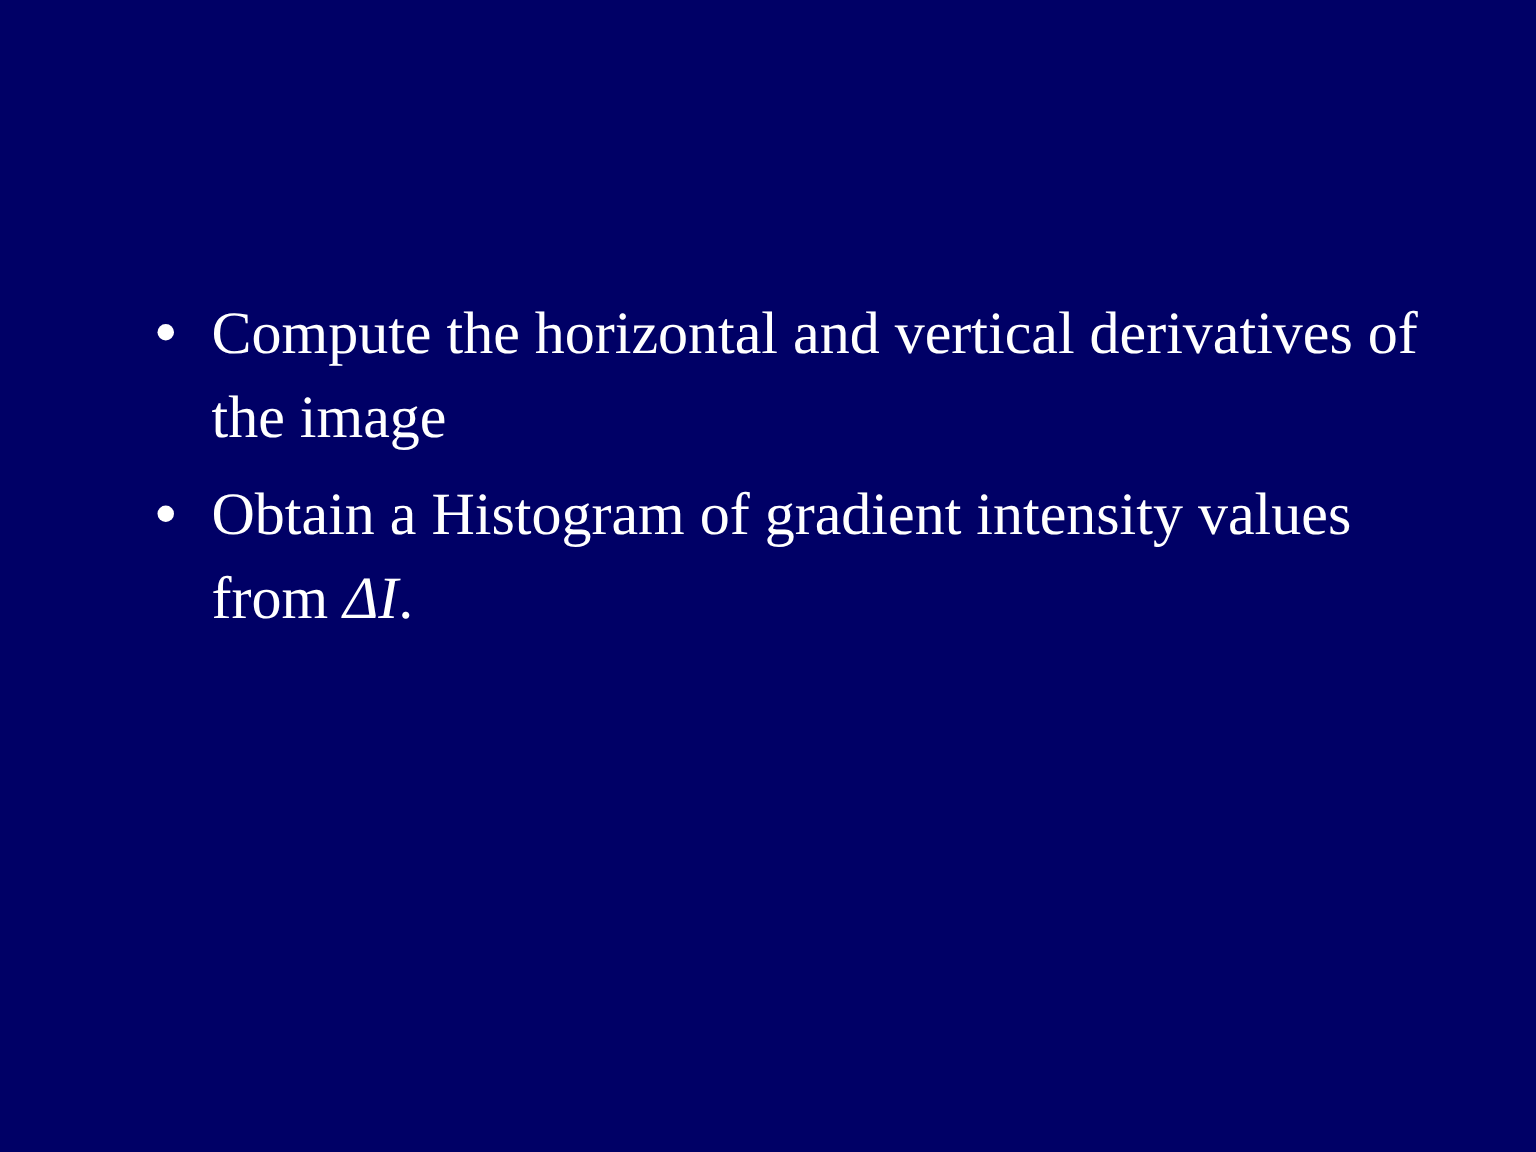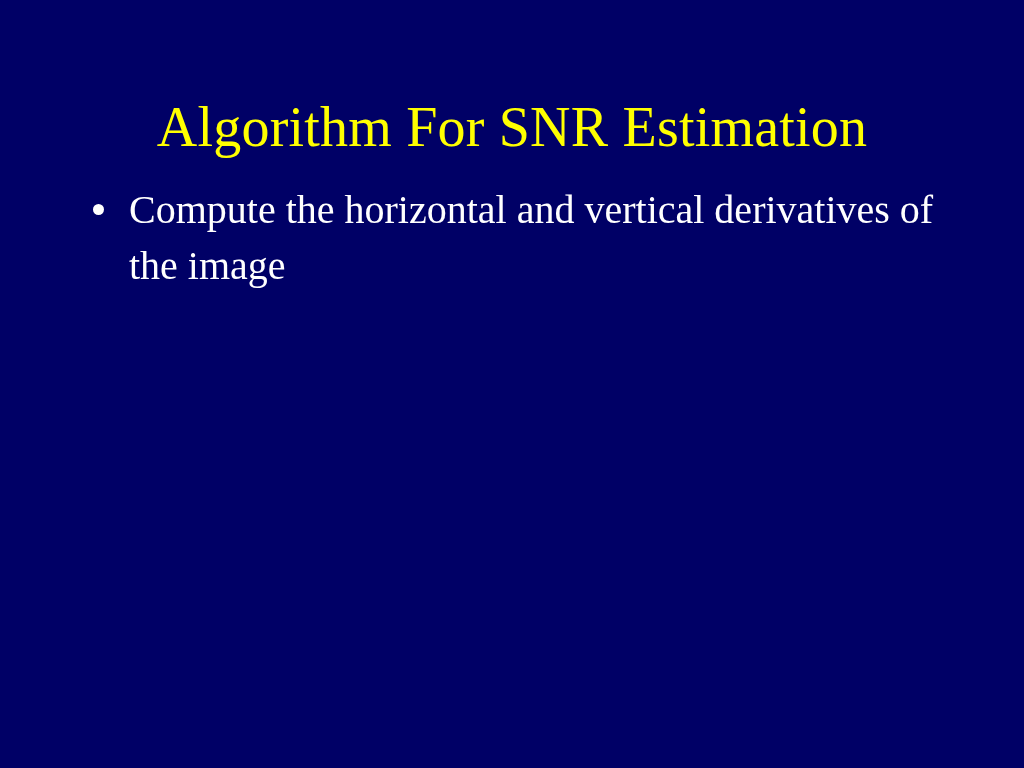--- a/index.html
+++ b/index.html
@@ -30,21 +30,21 @@
     line-height: 62px;
     font-weight: normal;
     letter-spacing: 0.2px;
     white-space: nowrap;
   }
   #bullet-list {
     position: absolute;
     left: 80px;
     top: 178px;
     width: 880px;
-    margin: 4px;
+    margin: 16px;
     padding: 0;
     list-style: none;
   }
   .bullet-item {
     position: relative;
     padding-left: 45px;
     color: #FFFFFF;
     font-size: 40px;
     line-height: 56px;
     margin-bottom: 9px;
@@ -64,22 +64,25 @@
   }
   .sym {
     font-style: italic;
   }
 </style>
 </head>
 <body>
 
 <div id="slide">
 
-  <div id="slide-title">Algorithm For SNR Estimation</div>
 
   <ul id="bullet-list">
     <li class="bullet-item">
       <span class="bullet-marker"></span>
       <span class="bullet-text">Compute the horizontal and vertical derivatives of the image</span>
     </li>
+    <li class="bullet-item">
+      <span class="bullet-marker"></span>
+      <span class="bullet-text">Obtain a Histogram of gradient intensity values from <span class="sym">ΔI</span>.</span>
+    </li>
   </ul>
 
 </div>
 
 </body></html>

